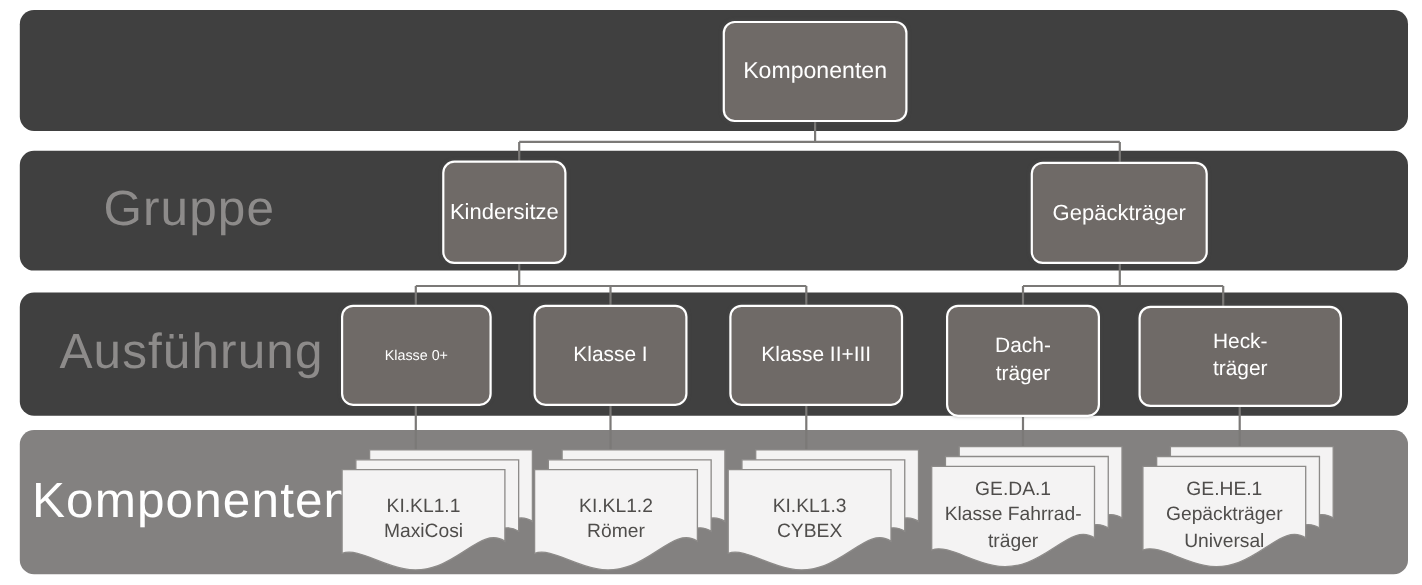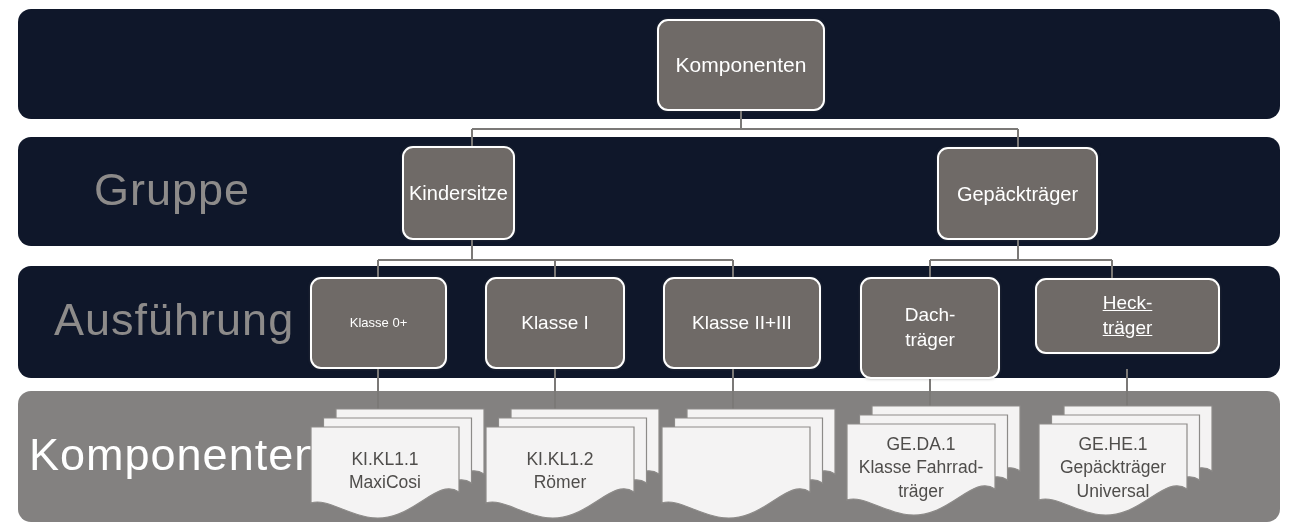--- a/index.html
+++ b/index.html
@@ -13,21 +13,21 @@
     background: #ffffff;
     overflow: hidden;
   }
 
   
   .band {
     position: absolute;
     left: 18px;
     width: 1262px;
     border-radius: 13px;
-    background: #0f172a;
+    background: #404040;
   }
   .band-root        { top: 9px;   height: 110px; }
   .band-gruppe      { top: 137px; height: 109px; }
   .band-ausfuehrung { top: 266px; height: 112px; }
   .band-komponenten { top: 391px; height: 131px; background: #838180; }
 
   .band-label {
     position: absolute;
     top: 50%;
     transform: translateY(-54%);
@@ -64,21 +64,21 @@
     line-height: 1.3;
     white-space: pre-line;
   }
   .node-root          { left: 657px;  top: 19px;  width: 168px; height: 92px;  font-size: 21px; }
   .node-kindersitze   { left: 402px;  top: 146px; width: 113px; height: 94px; }
   .node-gepaecktraeger{ left: 937px;  top: 147px; width: 161px; height: 93px; }
   .node-klasse0       { left: 310px;  top: 277px; width: 137px; height: 92px; font-size: 13px; }
   .node-klasse1       { left: 485px;  top: 277px; width: 140px; height: 92px; font-size: 19px; }
   .node-klasse23      { left: 663px;  top: 277px; width: 158px; height: 92px; font-size: 19px; }
   .node-dachtraeger   { left: 860px;  top: 277px; width: 140px; height: 102px; font-size: 19px; }
-  .node-hecktraeger   { left: 1035px; top: 278px; width: 185px; height: 76px; font-size: 19px; text-decoration: underline; }
+  .node-hecktraeger   { left: 1035px; top: 278px; width: 185px; height: 92px; font-size: 19px; }
 
   
   .doc-stack { position: absolute; width: 175px; height: 115px; }
   .doc-stack svg { position: absolute; left: 0; top: 0; }
   .doc-s1 { left: 310px; top: 408px; }
   .doc-s2 { left: 485px; top: 408px; }
   .doc-s3 { left: 661px; top: 408px; }
   .doc-s4 { left: 846px; top: 405px; }
   .doc-s5 { left: 1038px; top: 405px; }
 
@@ -159,20 +159,22 @@
 Römer</div>
     </div>
     <div class="doc-stack doc-s3">
       <svg width="175" height="115" viewBox="0 0 175 115">
         <g fill="#f4f3f3" stroke="#8d8b89" stroke-width="1.2">
           <path transform="translate(26,1)" d="M0,0 H148 V65 C124,49 101,99 56,90 C33,85.5 14,71 0,76 Z"></path>
           <path transform="translate(13.5,10)" d="M0,0 H148 V65 C124,49 101,99 56,90 C33,85.5 14,71 0,76 Z"></path>
           <path transform="translate(1,19)" d="M0,0 H148 V65 C124,49 101,99 56,90 C33,85.5 14,71 0,76 Z"></path>
         </g>
       </svg>
+      <div class="doc-label">KI.KL1.3
+CYBEX</div>
     </div>
     <div class="doc-stack doc-s4">
       <svg width="175" height="115" viewBox="0 0 175 115">
         <g fill="#f4f3f3" stroke="#8d8b89" stroke-width="1.2">
           <path transform="translate(26,1)" d="M0,0 H148 V65 C124,49 101,99 56,90 C33,85.5 14,71 0,76 Z"></path>
           <path transform="translate(13.5,10)" d="M0,0 H148 V65 C124,49 101,99 56,90 C33,85.5 14,71 0,76 Z"></path>
           <path transform="translate(1,19)" d="M0,0 H148 V65 C124,49 101,99 56,90 C33,85.5 14,71 0,76 Z"></path>
         </g>
       </svg>
       <div class="doc-label">GE.DA.1

